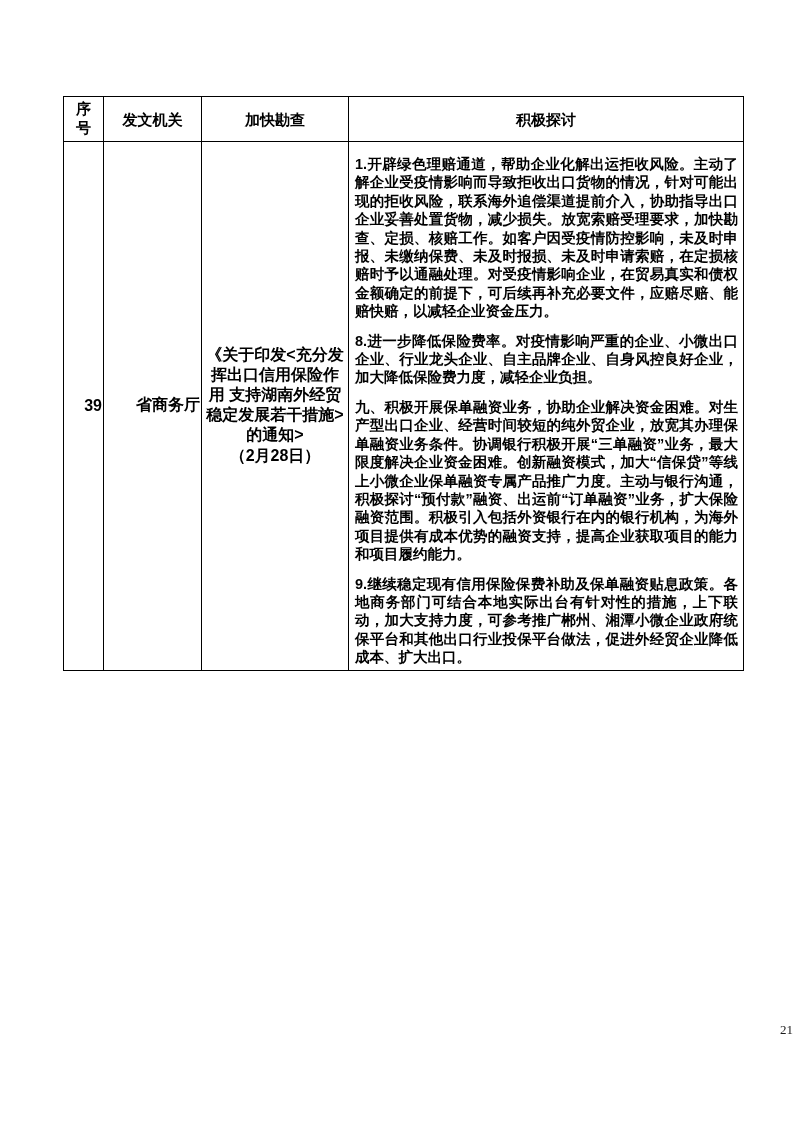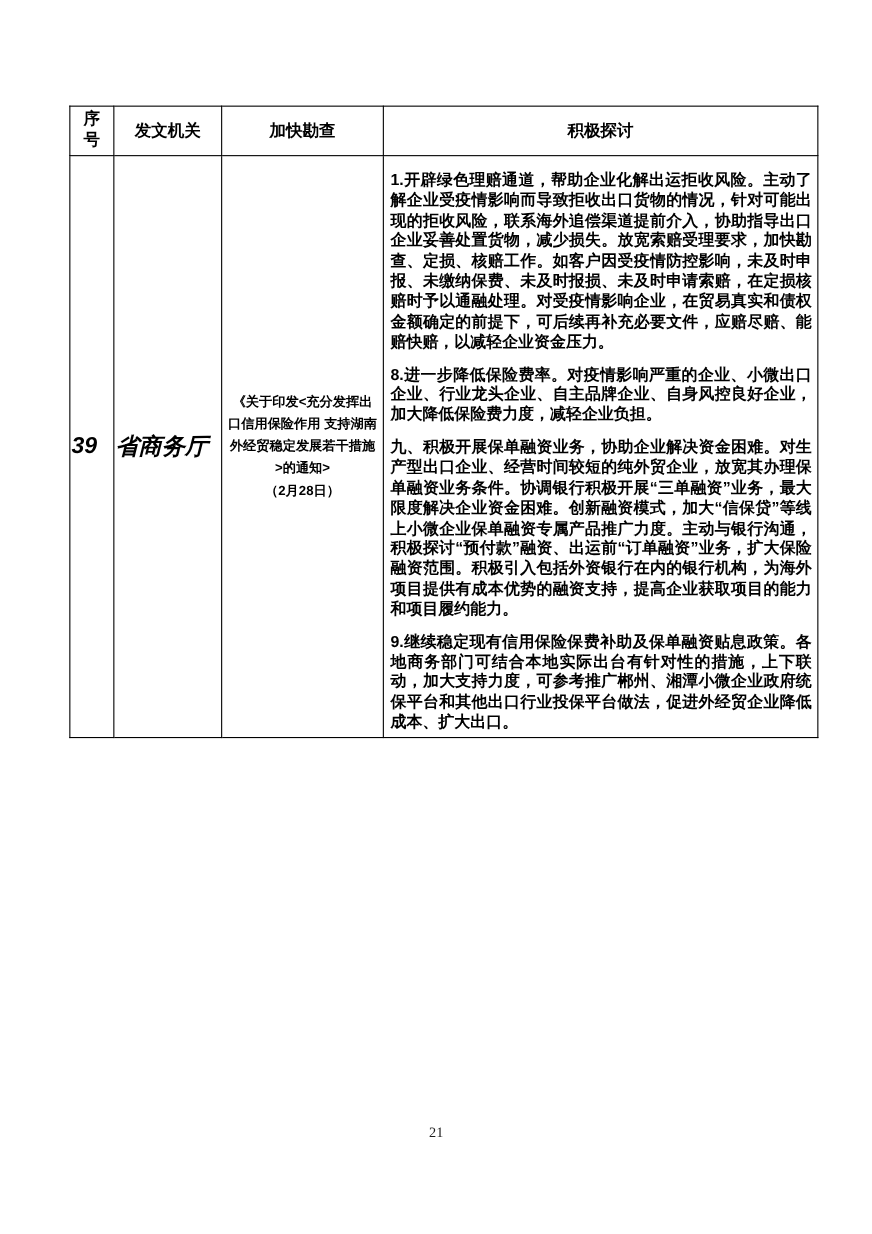--- a/index.html
+++ b/index.html
@@ -36,28 +36,27 @@
     line-height: 19px;
   }
   .v-wrap {
     display: inline-block;
     width: 1.05em;
     line-height: 19px;
     word-break: break-all;
     font-family: Liberation Serif, serif;
   }
   .cell-serial, .cell-agency {
-    font-size: 21px;
+    font-size: 16px;
     font-weight: bold;
-    text-align: left;
+    text-align: right;
     vertical-align: middle;
-    font-style: italic;
   }
   .cell-title {
-    font-size: 12px;
+    font-size: 16px;
     font-weight: bold;
     text-align: center;
     vertical-align: middle;
     line-height: 20px;
     padding: 2px 4px;
   }
   .cell-title .doc-date {
     display: block;
     margin-top: 1px;
   }
@@ -72,21 +71,21 @@
     line-height: 18.4px;
     text-align: justify;
     word-break: break-all;
     margin-top: 11px;
   }
   .page-number {
     position: absolute;
     left: 0;
     top: 1022px;
     width: 100%;
-    text-align: center;
+    text-align: right;
     font-family: "Liberation Serif", serif;
     font-size: 13px;
     color: #1a1a1a;
   }
 </style>
 </head>
 <body>
 
 <table class="doc-table">
   <colgroup>

